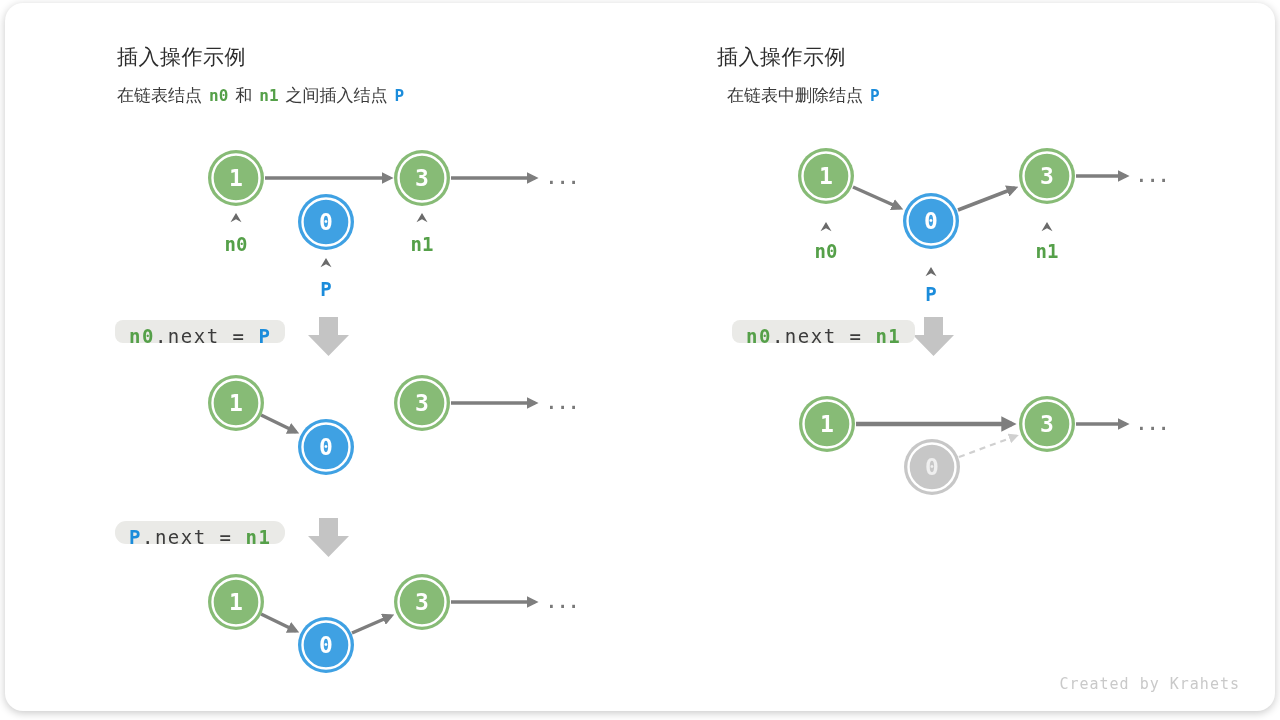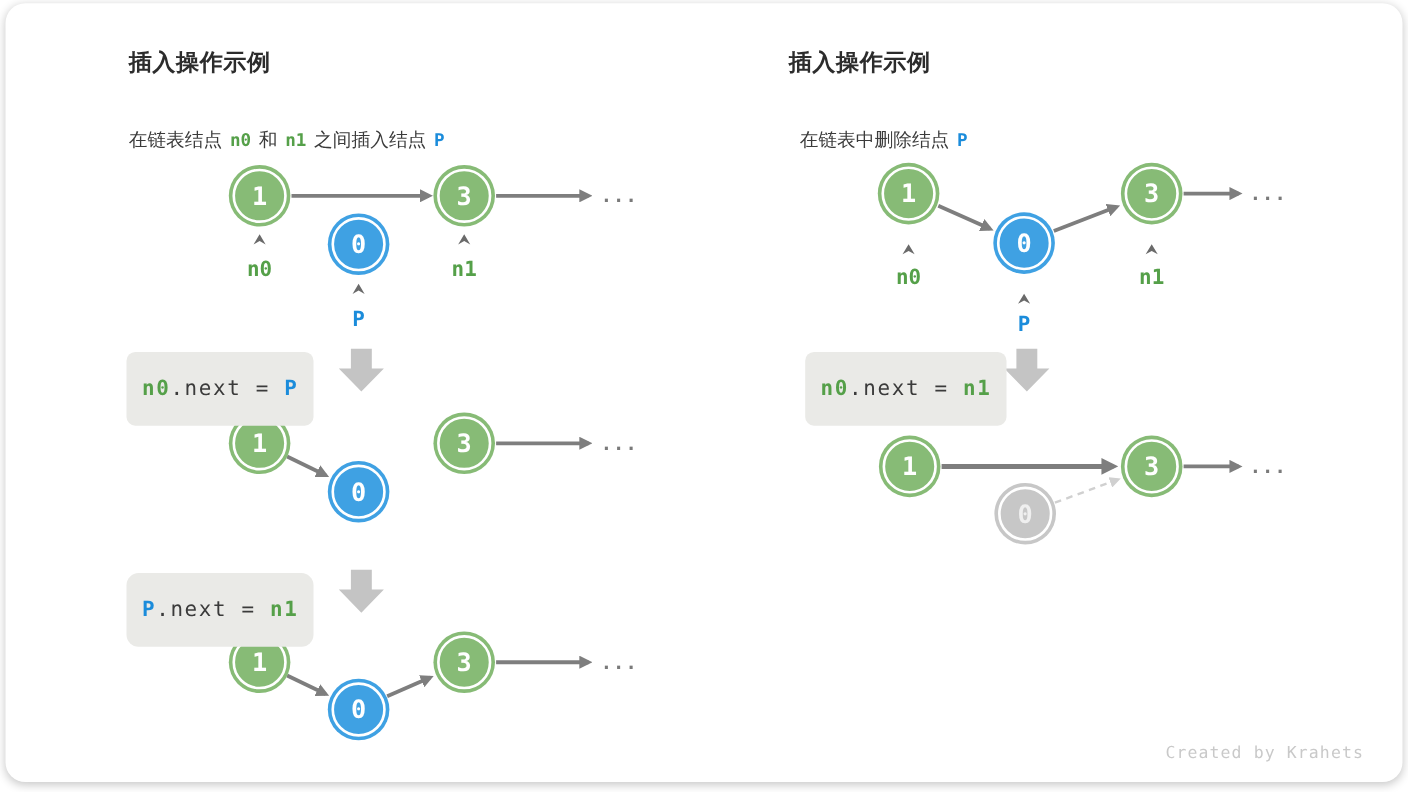--- a/index.html
+++ b/index.html
@@ -9,36 +9,36 @@
     font-family:"Liberation Sans", sans-serif;
   }
   .card {
     position:absolute; left:5px; top:3px; width:1270px; height:708px;
     background:#ffffff; border-radius:18px;
     box-shadow:0 2px 9px rgba(0,0,0,0.22);
   }
   .layer { position:absolute; left:0; top:0; }
 
   .panel-title {
-    position:absolute; font-size:21px; font-weight:bold; color:#2c2c2c;
+    position:absolute; font-size:21px; font-weight:normal; color:#2c2c2c;
     letter-spacing:0.5px; white-space:nowrap;
   }
   .panel-subtitle {
-    position:absolute; font-size:17px; color:#3b3b3b; white-space:nowrap;margin-top:32px;
+    position:absolute; font-size:17px; color:#3b3b3b; white-space:nowrap;
   }
   .panel-subtitle .code {
     font-family:"DejaVu Sans Mono", monospace; font-weight:bold;
     font-size:16px; margin:0 7px;
   }
   .code-green { color:#55a049; }
   .code-blue  { color:#1b8cdb; }
 
   .code-box {
-    position:absolute; height:33px; line-height:33px;
-    background:#eaeae7; border-radius:8px; padding:17px 14px;
+    position:absolute; height:23px; line-height:33px;
+    background:#eaeae7; border-radius:8px; padding:0 14px;
     font-family:"DejaVu Sans Mono", monospace; font-size:19px;
     letter-spacing:1.5px; color:#3b3b3b; white-space:nowrap;
   }
   .code-box .tok { font-weight:bold; }
 
   .footer-credit {
     position:absolute; right:40px; top:675px;
     font-family:"DejaVu Sans Mono", monospace; font-size:15px;
     color:#c9c9c9; letter-spacing:1px;text-align:right;
   }

